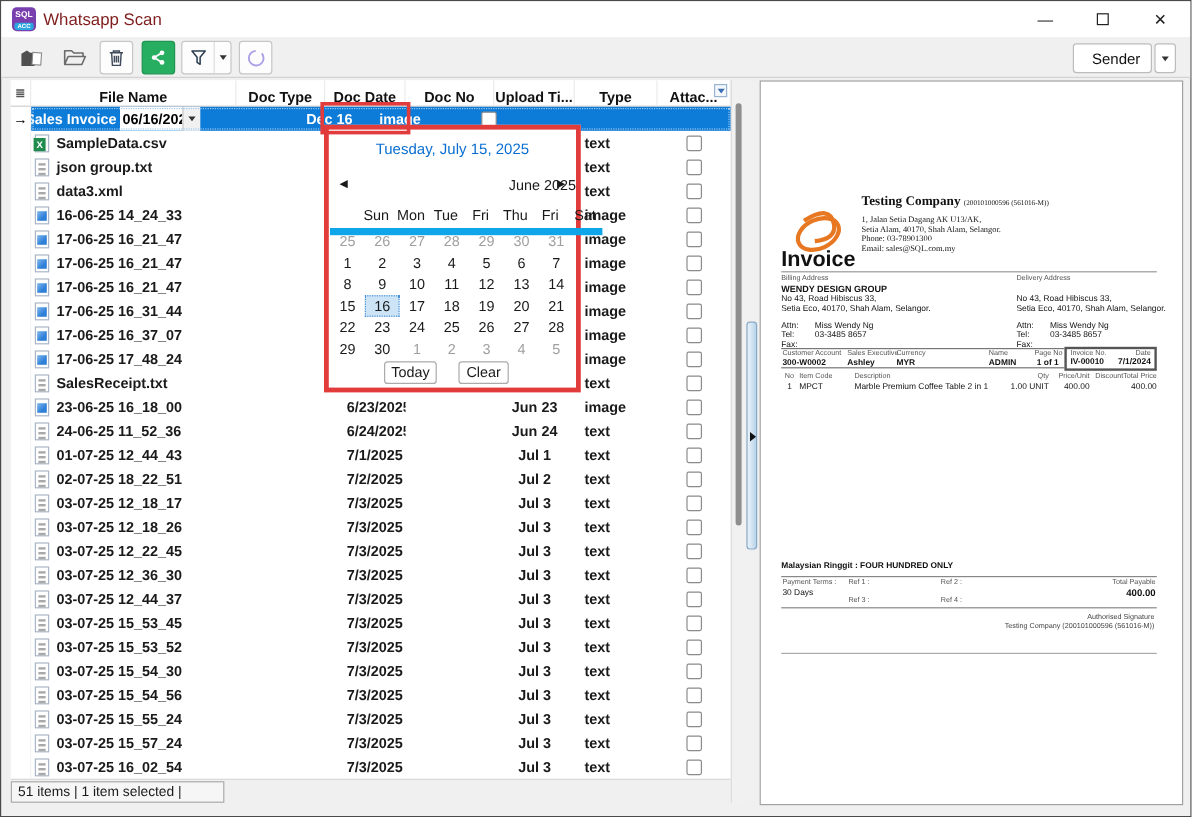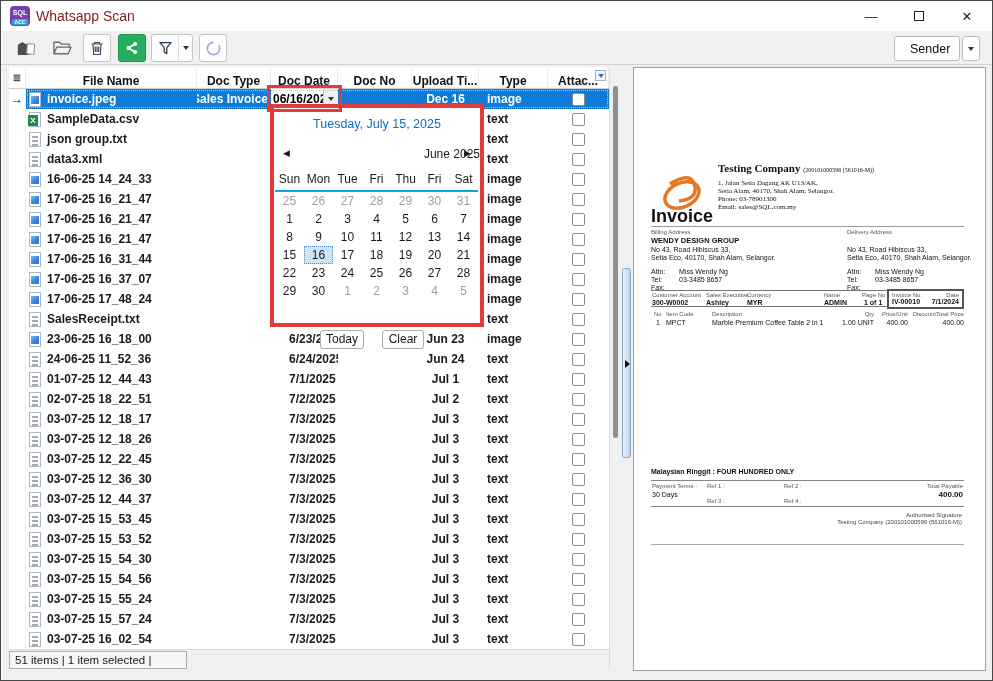--- a/index.html
+++ b/index.html
@@ -81,29 +81,29 @@
   
   .annot{position:absolute;border:3px solid #e23b3b;pointer-events:none;z-index:40;}
   .calpop{position:absolute;left:269px;top:103px;width:214px;height:223px;border:4px solid #e23b3b;
           background:#fff;z-index:30;}
   .calinner{position:relative;width:206px;height:215px;font-size:12px;color:#1a1a1a;}
   .chdr{position:absolute;top:9px;left:0;right:0;text-align:center;color:#0a6ed0;font-size:12.5px;}
   .cnav{position:absolute;top:38px;left:0;right:0;height:18px;}
   .cnav .prev{position:absolute;left:9px;top:2px;font-size:9px;}
   .cnav .mlabel{position:absolute;left:0;right:0;text-align:right;top:1px;}
   .cnav .next{position:absolute;right:9px;top:2px;font-size:9px;}
-  .cdays{position:absolute;top:62px;left:1px;display:flex;border-bottom:2px solid #0ea5e9;padding-bottom:2px;}
+  .cdays{position:absolute;top:62px;left:1px;display:flex;border-bottom:6px solid #0ea5e9;padding-bottom:2px;padding-left:24px;}
   .cday{width:29px;height:18px;line-height:18px;text-align:center;font-size:12px;}
   .cweeks{position:absolute;top:84px;left:1px;}
   .cweek{display:flex;}
   .muted{color:#9f9f9f;}
   .selday{background:#cde4f7;outline:1px dotted #4a90d9;outline-offset:-1px;}
   .cbtns{position:absolute;top:193px;left:0;width:100%;height:19px;}
   .cbtn{position:absolute;height:19px;border:1px solid #ababab;border-radius:3px;background:#fff;
-        text-align:center;line-height:17px;font-size:12px;margin-top:29px;}
+        text-align:center;line-height:17px;font-size:12px;}
   
   .preview{position:absolute;left:632px;top:66px;width:353px;height:604px;background:#fff;border:1px solid #a0a0a0;overflow:hidden;}
   .pv{position:absolute;white-space:nowrap;color:#111;}
   .serif{font-family:"Liberation Serif",serif;}
   .hrline{position:absolute;height:1px;background:#999;}
   .itable{position:absolute;left:17px;top:222px;width:313px;height:17px;border-top:1px solid #777;border-bottom:1px solid #777;}
   .ftable{position:absolute;left:17px;top:412px;width:313px;height:27px;border-top:1px solid #888;border-bottom:1px solid #888;}
   .lab{font-size:6px;color:#555;} .val{font-size:7px;font-weight:700;}
   .invbox{position:absolute;left:236px;top:-2px;width:77px;height:20px;border:2px solid #555;background:#fff;}
 </style>
@@ -205,24 +205,20 @@
           <span>Attac...</span>
           <span class="hfilter"></span>
         </div>
       </div>
     <div id="grows">
         <div class="grow">
           <div class="c c0">
             <span class="rowarrow">→</span>
           </div>
           <div class="rest sel">
-            <div class="c c1">
-              <span class="fi image"></span>
-              <span class="fn">invoice.jpeg</span>
-            </div>
             <div class="c c2">Sales Invoice</div>
             <div class="c c3 ed">
               <div class="dedit">
                 <span class="dtext">06/16/202</span>
                 <span class="dbtn">
                   <span class="caret"></span>
                 </span>
               </div>
             </div>
             <div class="c c4"></div>

